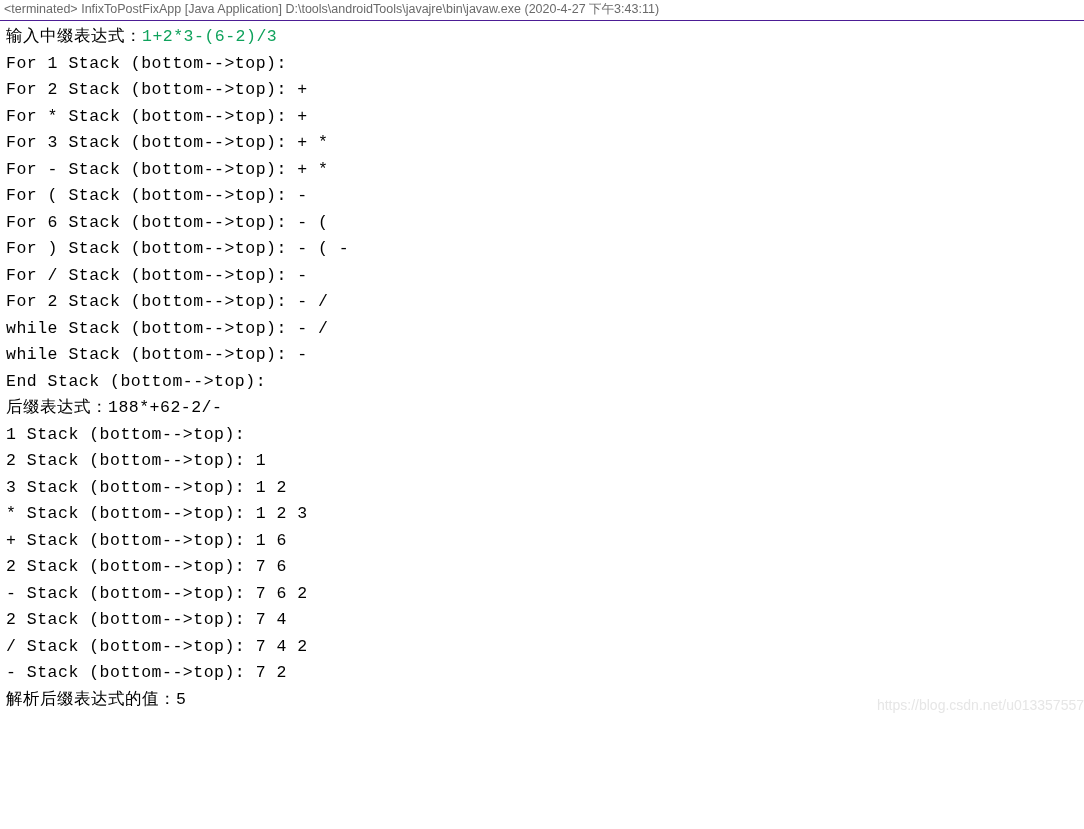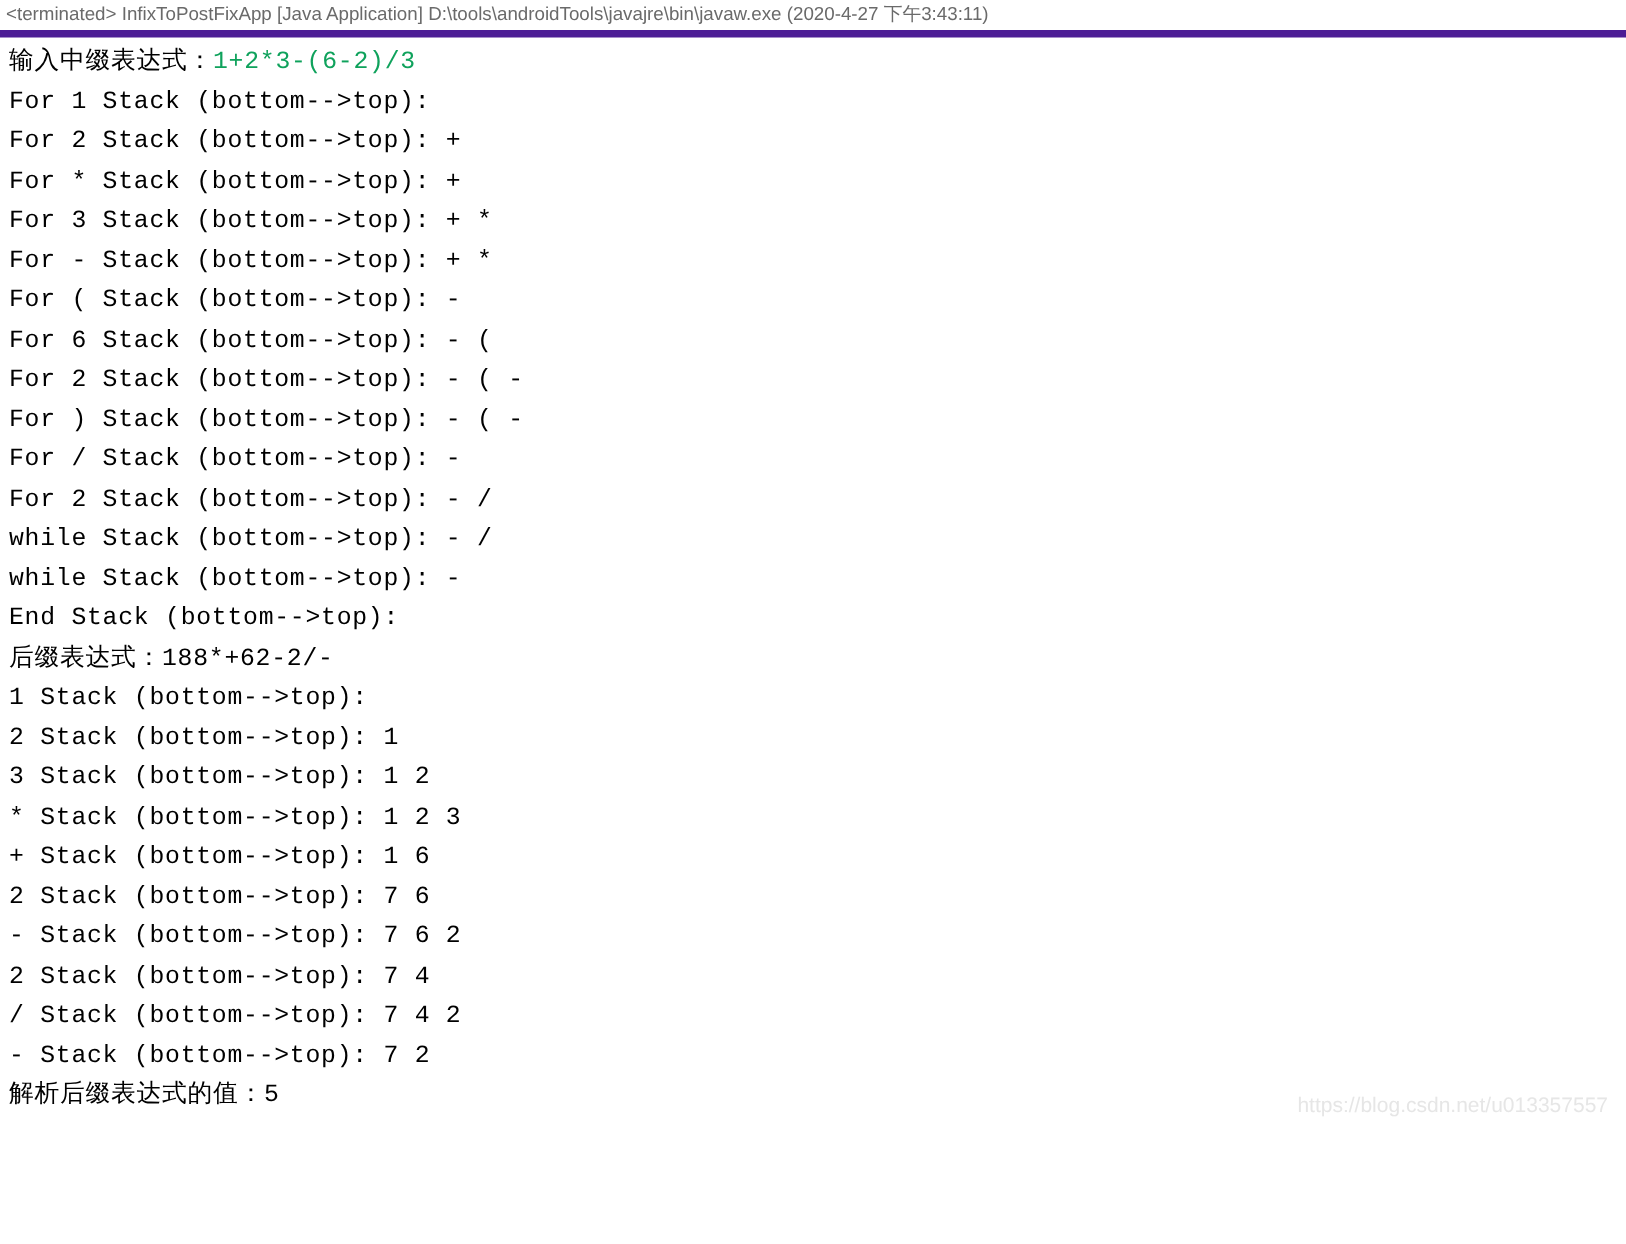--- a/index.html
+++ b/index.html
@@ -6,21 +6,21 @@
     margin: 0;
     padding: 0;
     background: #ffffff;
     font-family: "Microsoft YaHei", "SimSun", "Segoe UI", Arial, sans-serif;
     font-size: 13px;
     color: #000;
     width: 1084px;
   }
   .header {
     padding: 1px 4px 2px 4px;
-    border-bottom: 5px solid #4c1d95;
+    border-bottom: 1px solid #4c1d95;
     color: #6a6a6a;
     font-size: 12.5px;
     white-space: nowrap;
   }
   .console {
     padding: 2px 6px 6px 6px;
     position: relative;
   }
   .line {
     font-family: "Consolas", "Courier New", monospace;
@@ -32,21 +32,21 @@
   }
   .prompt-label {
     font-family: "SimSun", "Microsoft YaHei", monospace;
     text-align: right;
   }
   .user-input {
     color: #0fa25c;
   }
   .watermark {
     position: absolute;
-    right: 12px;
+    right: 0;
     bottom: 6px;
     color: #e6e6e6;
     font-size: 14px;
     font-family: Arial, sans-serif;
     pointer-events: none;
   }
 </style>
 </head>
 <body>
 
@@ -60,21 +60,20 @@
 <div class="console">
   <div class="line"><span class="prompt-label">输入中缀表达式：</span><span class="user-input">1+2*3-(6-2)/3</span></div>
   <div id="out">
       <div class="line">For 1 Stack (bottom--&gt;top):</div>
       <div class="line">For 2 Stack (bottom--&gt;top): +</div>
       <div class="line">For * Stack (bottom--&gt;top): +</div>
       <div class="line">For 3 Stack (bottom--&gt;top): + *</div>
       <div class="line">For - Stack (bottom--&gt;top): + *</div>
       <div class="line">For ( Stack (bottom--&gt;top): -</div>
       <div class="line">For 6 Stack (bottom--&gt;top): - (</div>
-      <div class="line">For 2 Stack (bottom--&gt;top): - ( -</div>
       <div class="line">For ) Stack (bottom--&gt;top): - ( -</div>
       <div class="line">For / Stack (bottom--&gt;top): -</div>
       <div class="line">For 2 Stack (bottom--&gt;top): - /</div>
       <div class="line">while Stack (bottom--&gt;top): - /</div>
       <div class="line">while Stack (bottom--&gt;top): -</div>
       <div class="line">End Stack (bottom--&gt;top):</div>
       <div class="line">后缀表达式：188*+62-2/-</div>
       <div class="line">1 Stack (bottom--&gt;top):</div>
       <div class="line">2 Stack (bottom--&gt;top): 1</div>
       <div class="line">3 Stack (bottom--&gt;top): 1 2</div>

